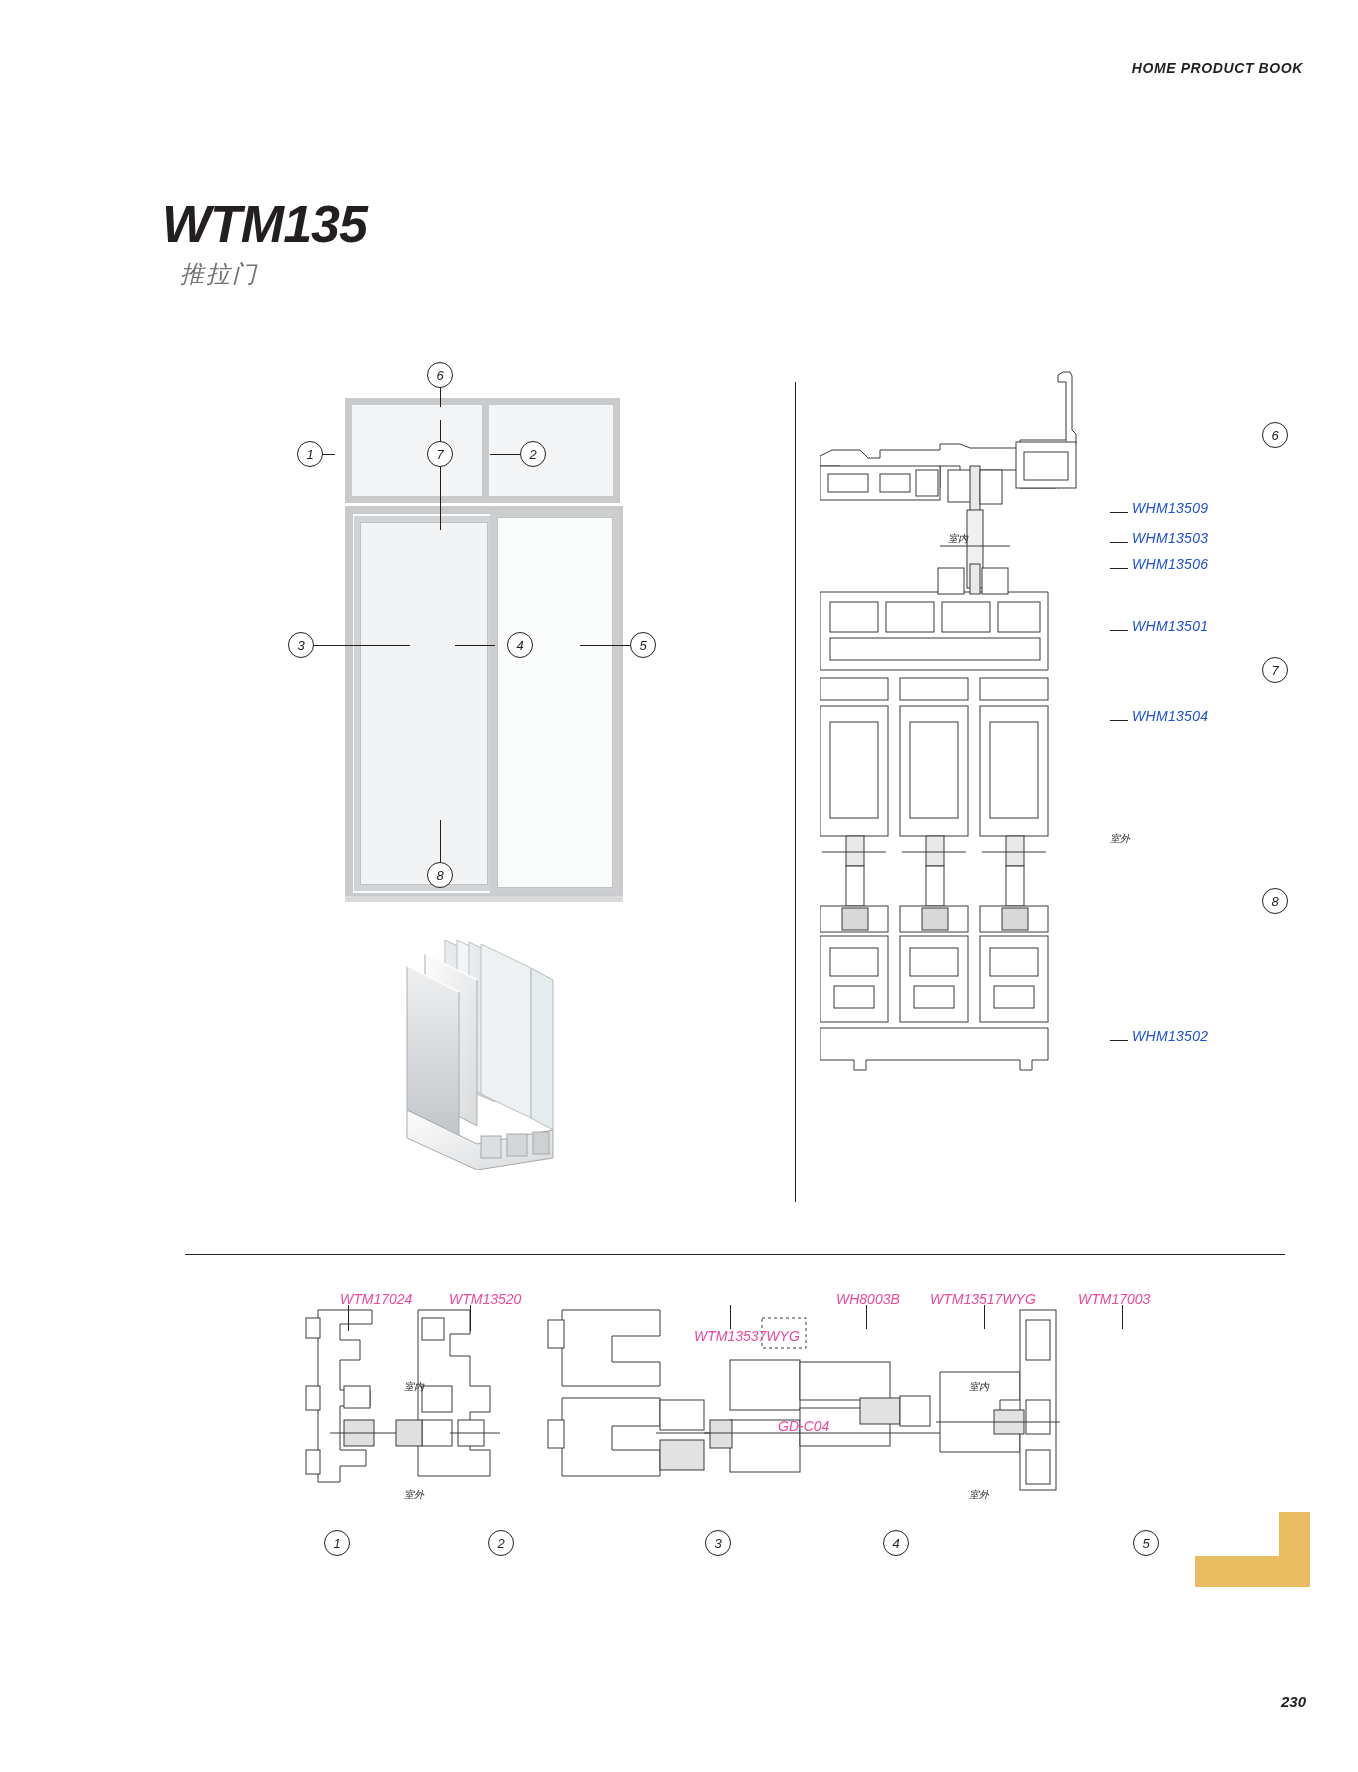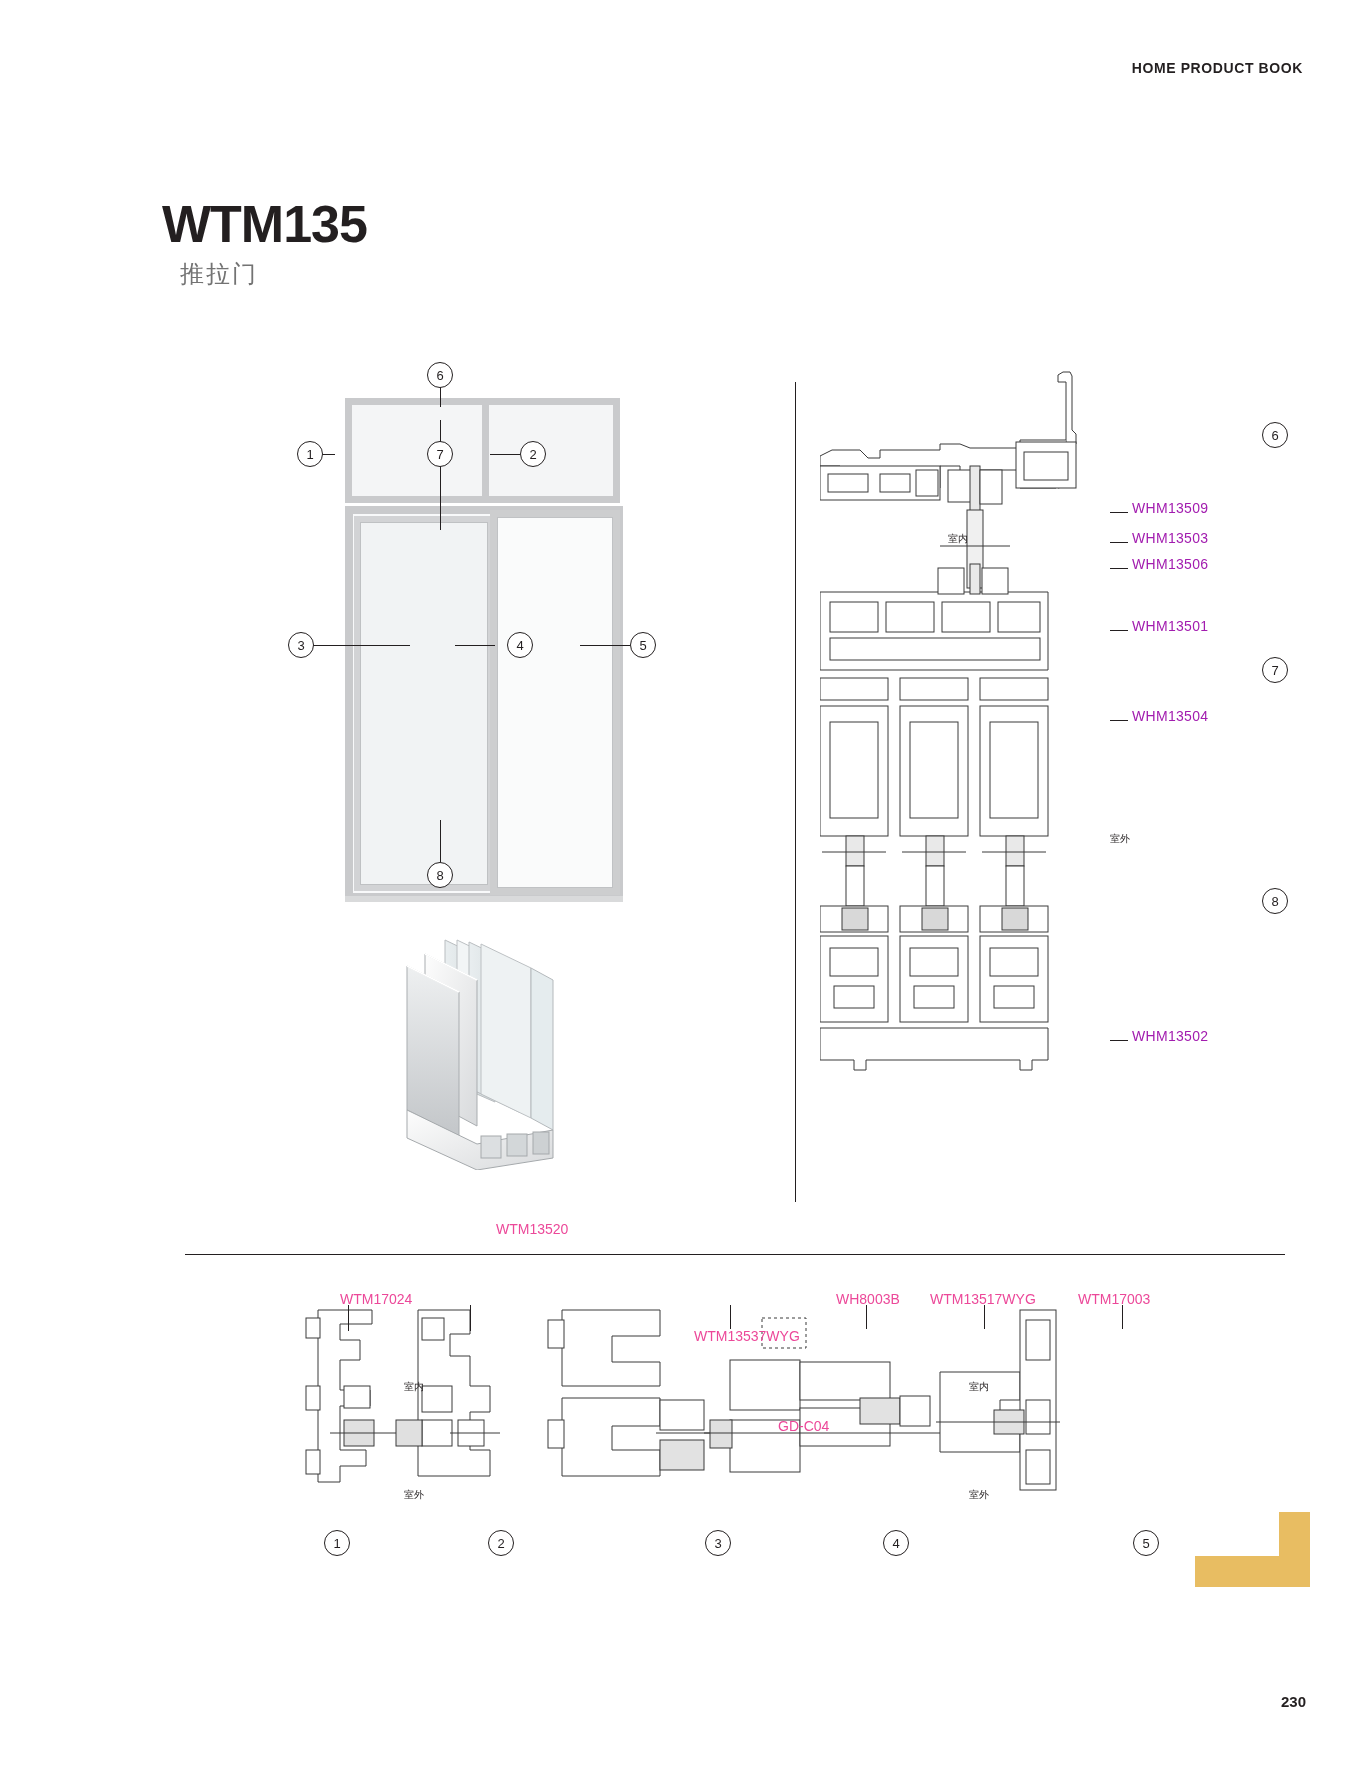--- a/index.html
+++ b/index.html
@@ -1,21 +1,21 @@
 <!DOCTYPE html>
 <html><head>
 <meta charset="utf-8">
 <style>
   html,body{margin:0;padding:0;}
   body{
     width:1358px;height:1772px;background:#ffffff;
     font-family:"Liberation Sans", sans-serif;
     color:#231f20;position:relative;overflow:hidden;
   }
-  .page{position:absolute;inset:0;}
+  .page{position:absolute;inset:0;font-style:italic;}
 
   
   .header-title{
     position:absolute;top:60px;right:55px;
     font-size:14px;font-weight:bold;letter-spacing:.6px;
     color:#231f20;
   }
 
   
   .title-main{
@@ -72,21 +72,21 @@
     font-size:13px;display:flex;align-items:center;justify-content:center;
     color:#231f20;box-sizing:border-box;z-index:5;
   }
   .lead{position:absolute;background:#231f20;z-index:1;}
 
   
   .corner3d{position:absolute;left:385px;top:930px;width:240px;height:240px;}
 
   
   .sec-label{
-    position:absolute;font-size:14px;color:#a21caf;letter-spacing:.3px;
+    position:absolute;font-size:14px;color:#1d4ed8;letter-spacing:.3px;
   }
   .cn-label{position:absolute;font-size:10px;color:#231f20;}
 
   
   .bot-label{position:absolute;font-size:14px;color:#ec4899;}
 
   
   .corner-mark{
     position:absolute;right:48px;bottom:185px;width:115px;height:75px;
   }
@@ -323,21 +323,21 @@
         <rect x="726" y="20" width="24" height="40" fill="#fff"></rect>
         <rect x="726" y="100" width="24" height="34" fill="#fff"></rect>
         <rect x="726" y="150" width="24" height="34" fill="#fff"></rect>
         <rect x="694" y="110" width="30" height="24" fill="#e2e2e2"></rect>
         <line x1="636" y1="122" x2="760" y2="122"></line>
       </g>
     </svg>
   </div>
 
   <div class="bot-label" style="left:340px;top:1291px;">WTM17024</div>
-  <div class="bot-label" style="left:449px;top:1221px;margin-left:47px;">WTM13520</div>
+  <div class="bot-label" style="left:449px;top:1291px;">WTM13520</div>
   <div class="bot-label" style="left:694px;top:1328px;">WTM13537WYG</div>
   <div class="bot-label" style="left:836px;top:1291px;">WH8003B</div>
   <div class="bot-label" style="left:930px;top:1291px;">WTM13517WYG</div>
   <div class="bot-label" style="left:1078px;top:1291px;">WTM17003</div>
   <div class="bot-label" style="left:778px;top:1418px;">GD-C04</div>
 
   <div class="lead" style="left:348px;top:1305px;width:1px;height:26px;"></div>
   <div class="lead" style="left:470px;top:1305px;width:1px;height:26px;"></div>
   <div class="lead" style="left:730px;top:1305px;width:1px;height:24px;"></div>
   <div class="lead" style="left:866px;top:1305px;width:1px;height:24px;"></div>

